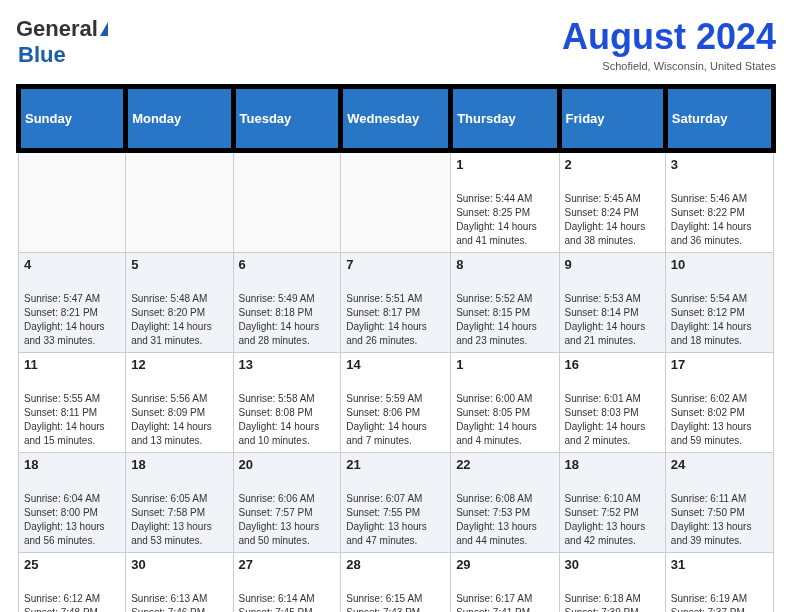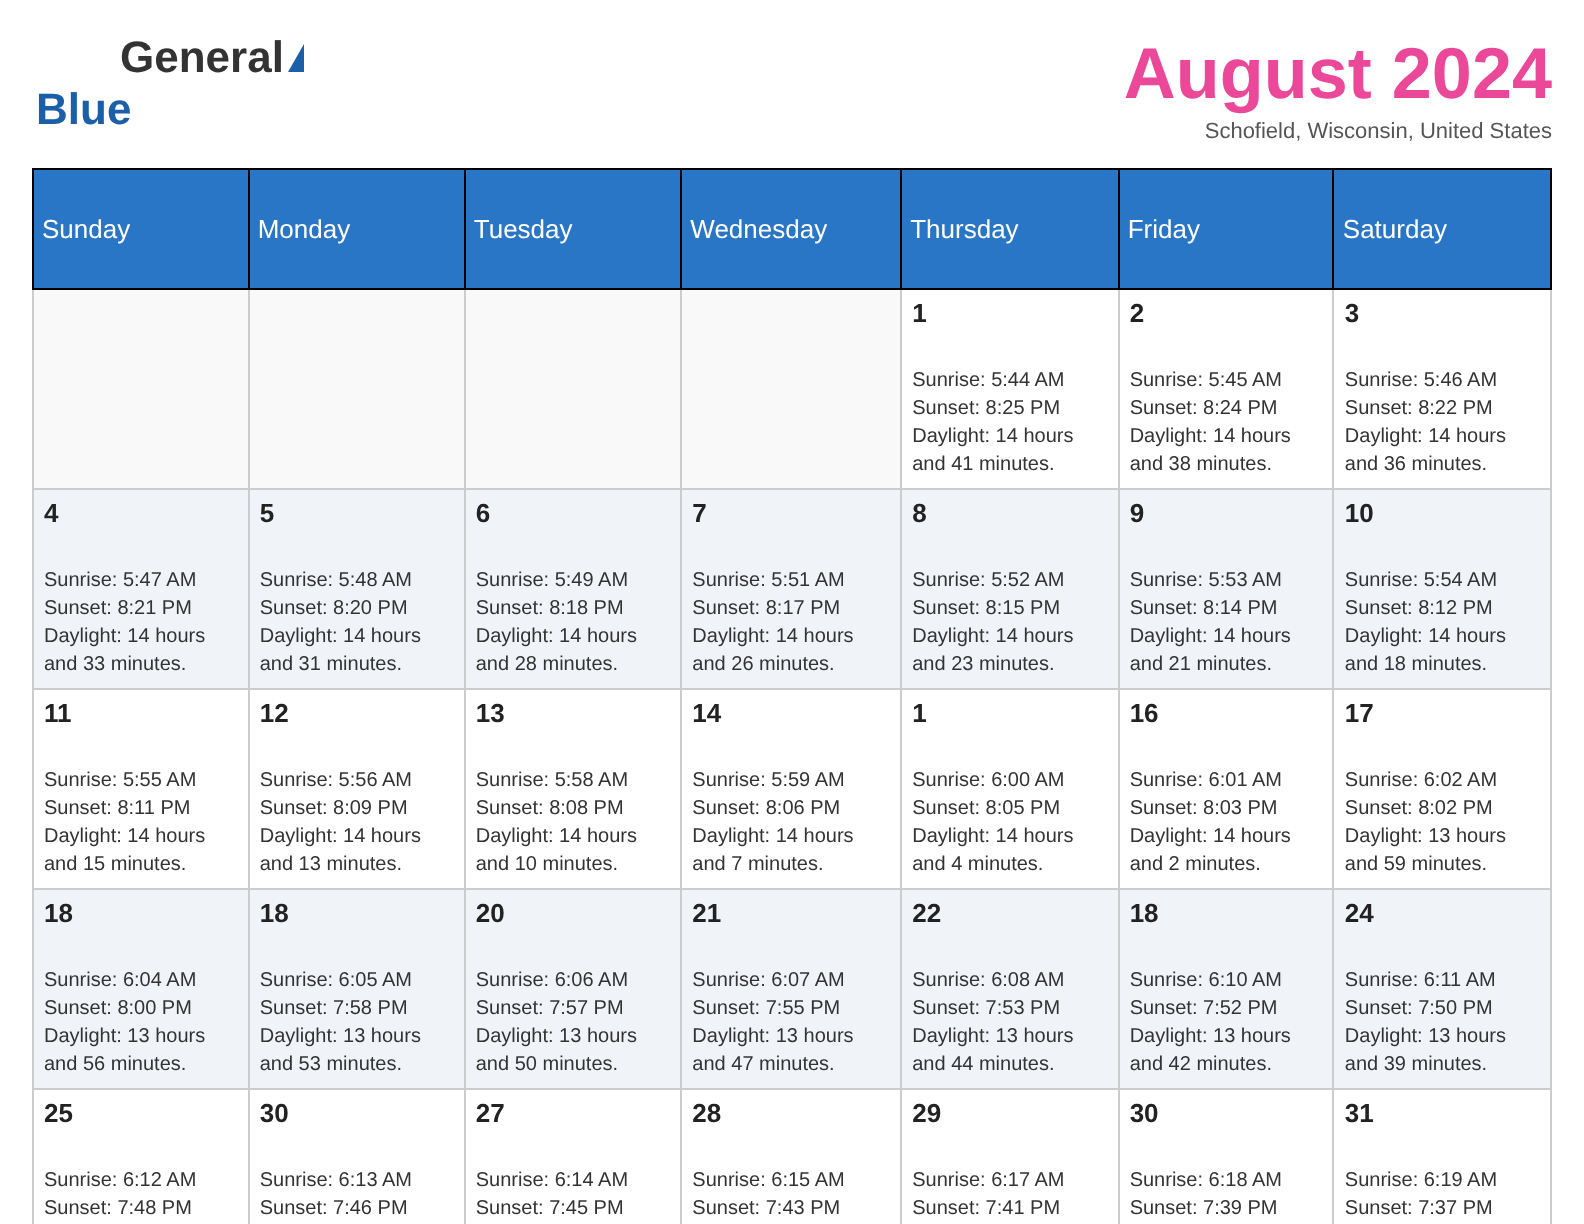--- a/index.html
+++ b/index.html
@@ -29,40 +29,40 @@
       height: 0;
       border-left: 8px solid transparent;
       border-bottom: 14px solid #1a5fa8;
       margin-left: 2px;
       vertical-align: middle;
     }
     .title-block { text-align: right; }
     .month-year {
       font-size: 36px;
       font-weight: bold;
-      color: #ec4899;
+      color: #1d4ed8;
     }
     .location {
       font-size: 11px;
       color: #555;
       margin-top: 2px;
     }
     .calendar {
       width: 100%;
       border-collapse: collapse;
       border: 1px solid #ccc;
     }
     .calendar th {
       background-color: #2a76c6;
       color: #fff;
       font-size: 13px;
-      font-weight: normal;
+      font-weight: bold;
       padding: 22px 4px;
       text-align: left;
-      border: 1px solid #000000;
+      border: 5px solid #000000;
     }
     .calendar td {
       vertical-align: top;
       border: 1px solid #ccc;
       padding: 4px 5px;
       width: 113px;
       min-height: 80px;
       height: 80px;
       font-size: 10.5px;
       color: #333;
@@ -85,21 +85,21 @@
     }
     .row-bg-alt td {
       background: #f0f4f8;
     }
   </style>
 </head>
 <body>
 
 <div class="header">
   <div class="logo">
-    <div style="display:flex;align-items:center;margin-left:44px;">
+    <div style="display:flex;align-items:center;">
       <span class="logo-general" style="font-size:22px;font-weight:bold;color:#333;">General</span>
       <span class="logo-triangle"></span>
     </div>
     <span class="logo-blue" style="font-size:22px;font-weight:bold;color:#1a5fa8;margin-left:2px;">Blue</span>
   </div>
   <div class="title-block">
     <div class="month-year">August 2024</div>
     <div class="location">Schofield, Wisconsin, United States</div>
   </div>
 </div>

